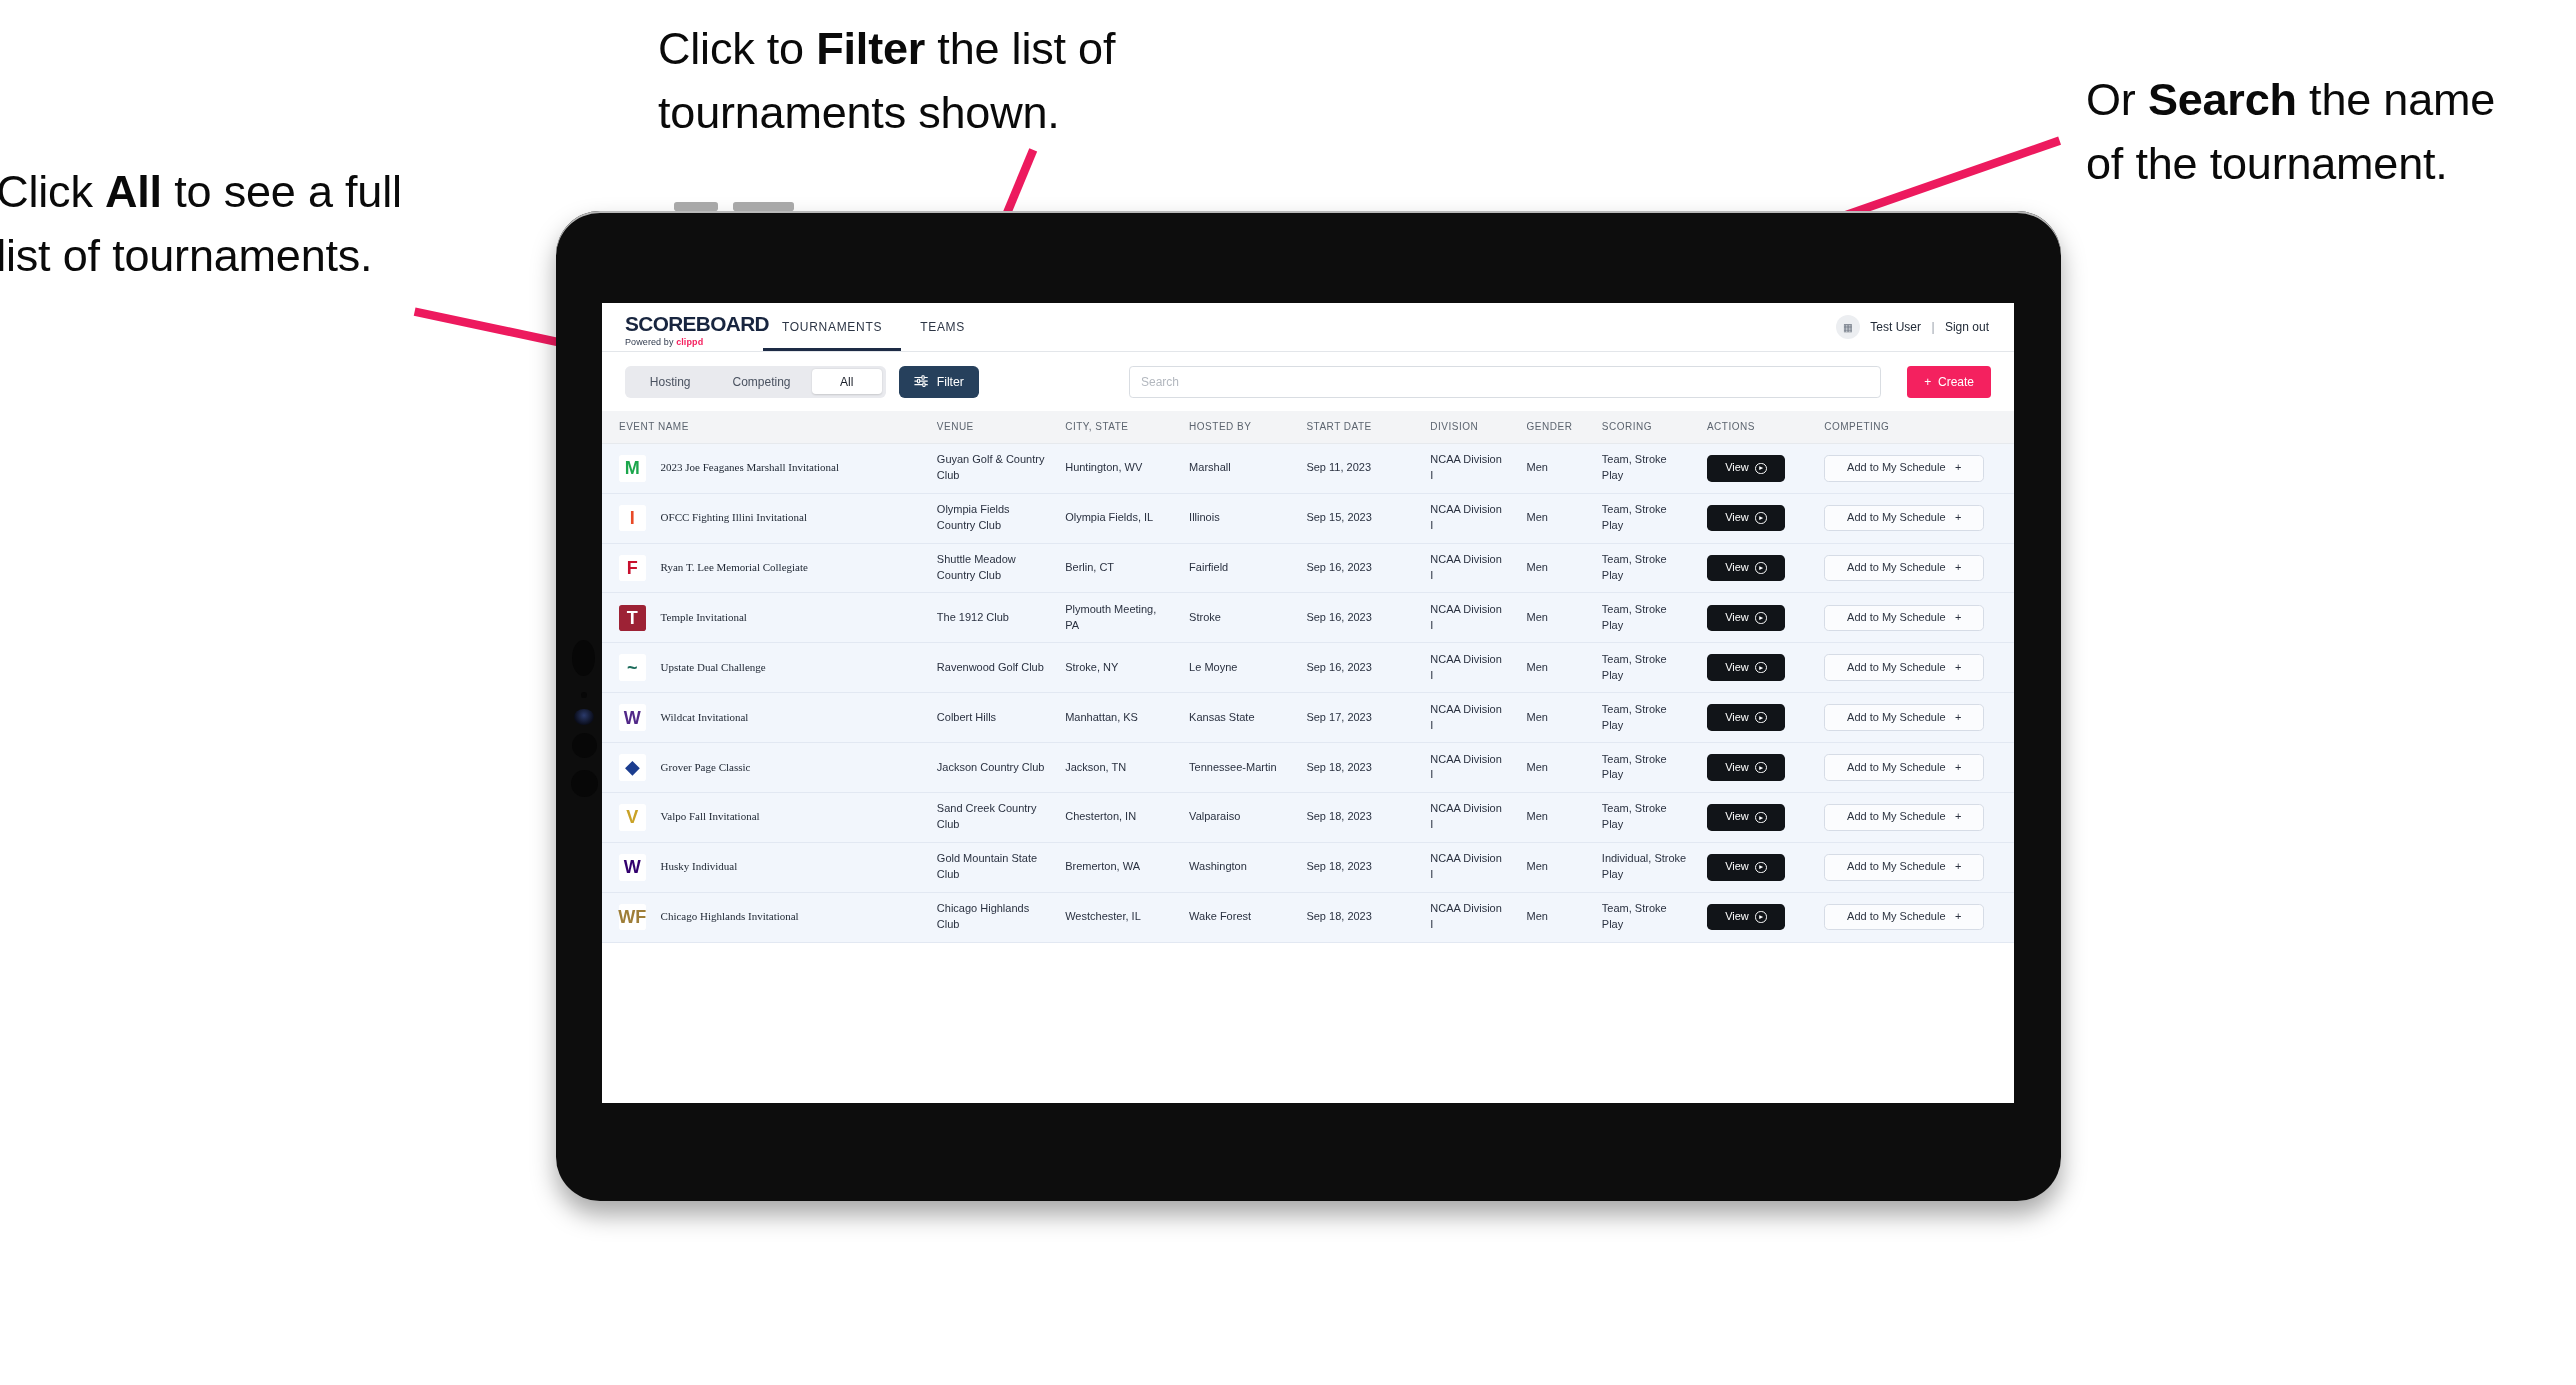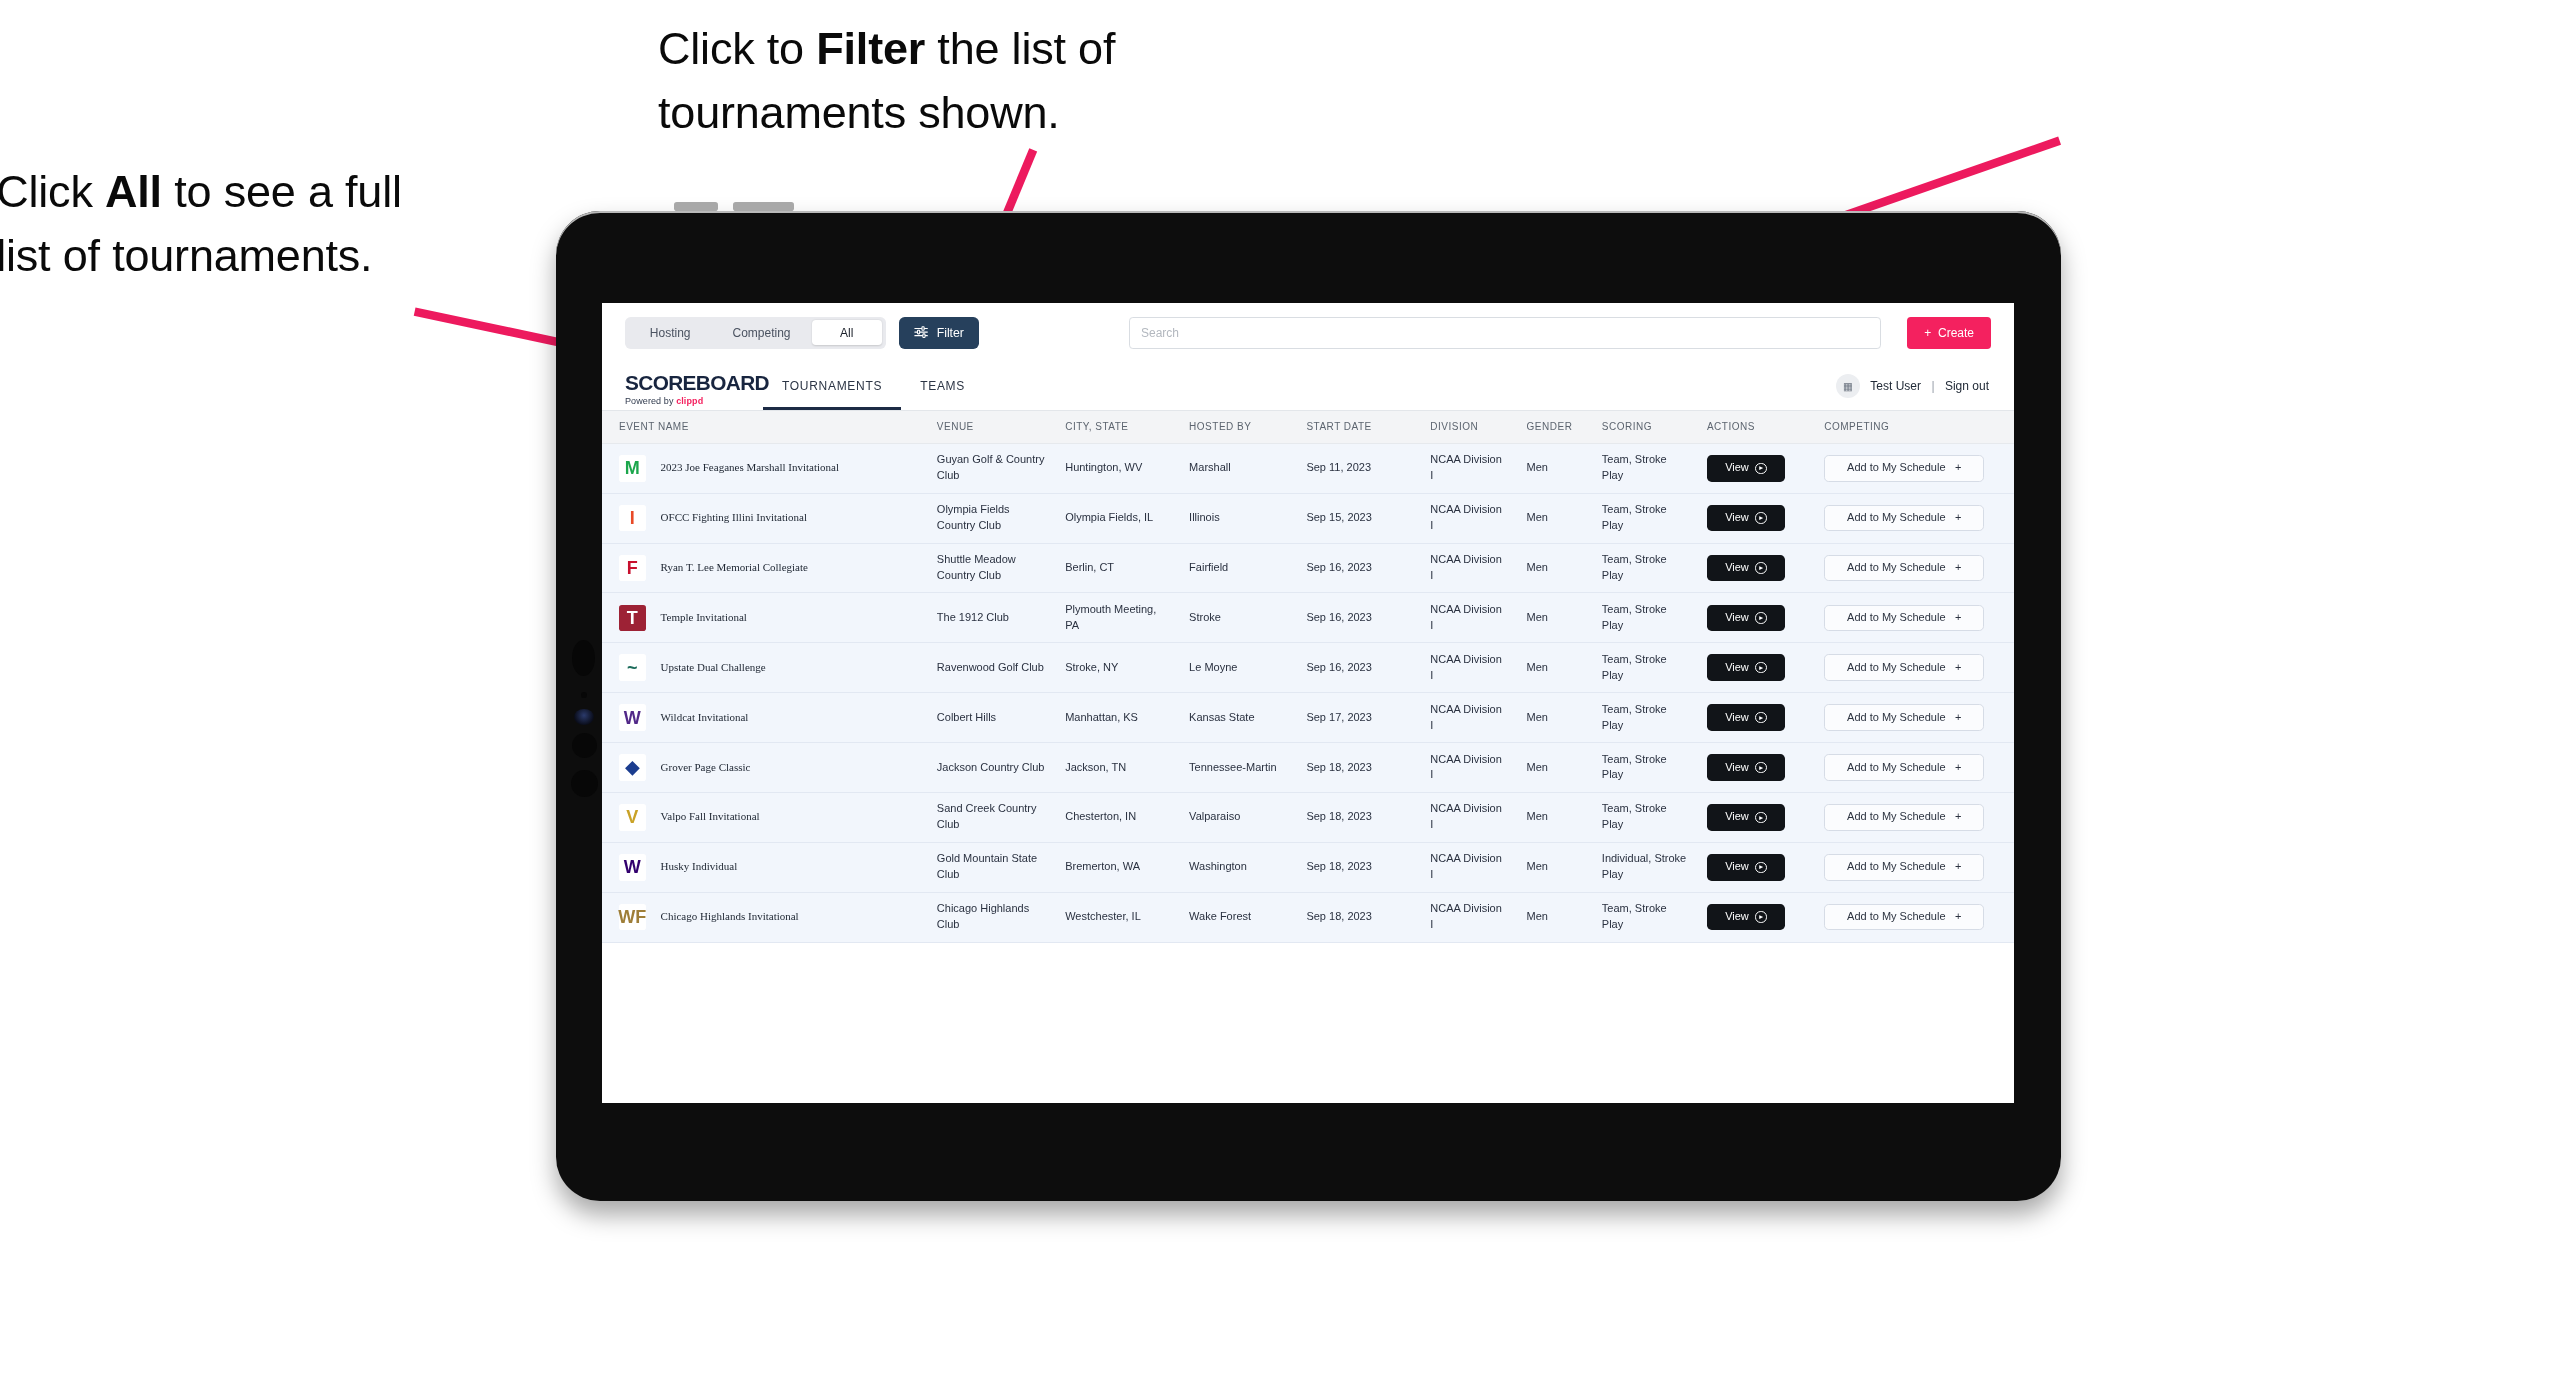--- a/index.html
+++ b/index.html
@@ -259,72 +259,32 @@
       <path d="M0,0 L7,3.5 L0,7 Z" fill="#ED1A5E"></path>
         </marker>
       </defs>
     <line x1="728" y1="8" x2="28" y2="252" stroke="#ED1A5E" stroke-width="9" marker-end="url(#hd3)"></line>
   </svg>
 
   <div class="annot" id="annot-all"><span>Click </span><b>All</b><span> to see a full list of tournaments.</span></div>
 
   <div class="annot" id="annot-filter"><span>Click to </span><b>Filter</b><span> the list of tournaments shown.</span></div>
 
+  <div class="annot" id="annot-search"><span>Or </span><b>Search</b><span> the name of the tournament.</span></div>
 
   <div id="tablet">
     <div class="side-btn" id="btn-top-a"></div>
     <div class="side-btn" id="btn-top-b"></div>
     <div class="lens" id="lens-1"></div>
     <div class="lens" id="lens-2"></div>
     <div class="lens" id="lens-3"></div>
     <div class="lens" id="lens-4"></div>
     <div class="lens" id="lens-5"></div>
 
     <div id="screen">
-
-      <div id="toolbar">
-        <div id="segmented">
-          <div class="seg">
-              <span>Hosting</span>
-            </div>
-          <div class="seg">
-              <span>Competing</span>
-            </div>
-          <div class="seg active">
-              <span>All</span>
-            </div>
-        </div>
-
-        <div id="filter-btn">
-          <svg width="14.2" height="14.2" viewBox="0 0 16 16">
-            <g stroke="#ffffff" stroke-width="1.3" stroke-linecap="round">
-              <line x1="1" y1="4" x2="15" y2="4"></line>
-              <line x1="1" y1="8" x2="15" y2="8"></line>
-              <line x1="1" y1="12" x2="15" y2="12"></line>
-            </g>
-            <g fill="#26405c" stroke="#ffffff" stroke-width="1.2">
-              <rect x="9" y="2" width="2.4" height="4" rx="0.6"></rect>
-              <rect x="4" y="6" width="2.4" height="4" rx="0.6"></rect>
-              <rect x="10" y="10" width="2.4" height="4" rx="0.6"></rect>
-            </g>
-          </svg>
-          <span>Filter</span>
-        </div>
-
-        <div id="toolbar-gap"></div>
-
-        <div id="search-box">
-          <input id="search-input" type="text" placeholder="Search" style="">
-        </div>
-
-        <div id="create-btn">
-          <span>+</span>
-          <span>Create</span>
-        </div>
-      </div>
 
       <div id="topbar">
         <div id="brand">
           <div id="brand-title">SCOREBOARD</div>
           <div id="brand-sub"><span>Powered by </span><span class="clippd">clippd</span></div>
         </div>
         <div class="navtab active">
             <span>TOURNAMENTS</span>
           </div>
         <div class="navtab">
@@ -334,20 +294,61 @@
         <div id="user-zone">
           <div id="avatar">
               <span>▦</span>
             </div>
           <span>Test User</span>
           <span id="user-sep">|</span>
           <span id="signout">Sign out</span>
         </div>
       </div>
 
+      <div id="toolbar">
+        <div id="segmented">
+          <div class="seg">
+              <span>Hosting</span>
+            </div>
+          <div class="seg">
+              <span>Competing</span>
+            </div>
+          <div class="seg active">
+              <span>All</span>
+            </div>
+        </div>
+
+        <div id="filter-btn">
+          <svg width="14.2" height="14.2" viewBox="0 0 16 16">
+            <g stroke="#ffffff" stroke-width="1.3" stroke-linecap="round">
+              <line x1="1" y1="4" x2="15" y2="4"></line>
+              <line x1="1" y1="8" x2="15" y2="8"></line>
+              <line x1="1" y1="12" x2="15" y2="12"></line>
+            </g>
+            <g fill="#26405c" stroke="#ffffff" stroke-width="1.2">
+              <rect x="9" y="2" width="2.4" height="4" rx="0.6"></rect>
+              <rect x="4" y="6" width="2.4" height="4" rx="0.6"></rect>
+              <rect x="10" y="10" width="2.4" height="4" rx="0.6"></rect>
+            </g>
+          </svg>
+          <span>Filter</span>
+        </div>
+
+        <div id="toolbar-gap"></div>
+
+        <div id="search-box">
+          <input id="search-input" type="text" placeholder="Search" style="">
+        </div>
+
+        <div id="create-btn">
+          <span>+</span>
+          <span>Create</span>
+        </div>
+      </div>
+
       <table id="table">
         <thead>
           <tr>
             <th class="c-event">EVENT NAME</th>
             <th class="c-venue">VENUE</th>
             <th class="c-city">CITY, STATE</th>
             <th class="c-host">HOSTED BY</th>
             <th class="c-date">START DATE</th>
             <th class="c-div">DIVISION</th>
             <th class="c-gender">GENDER</th>

